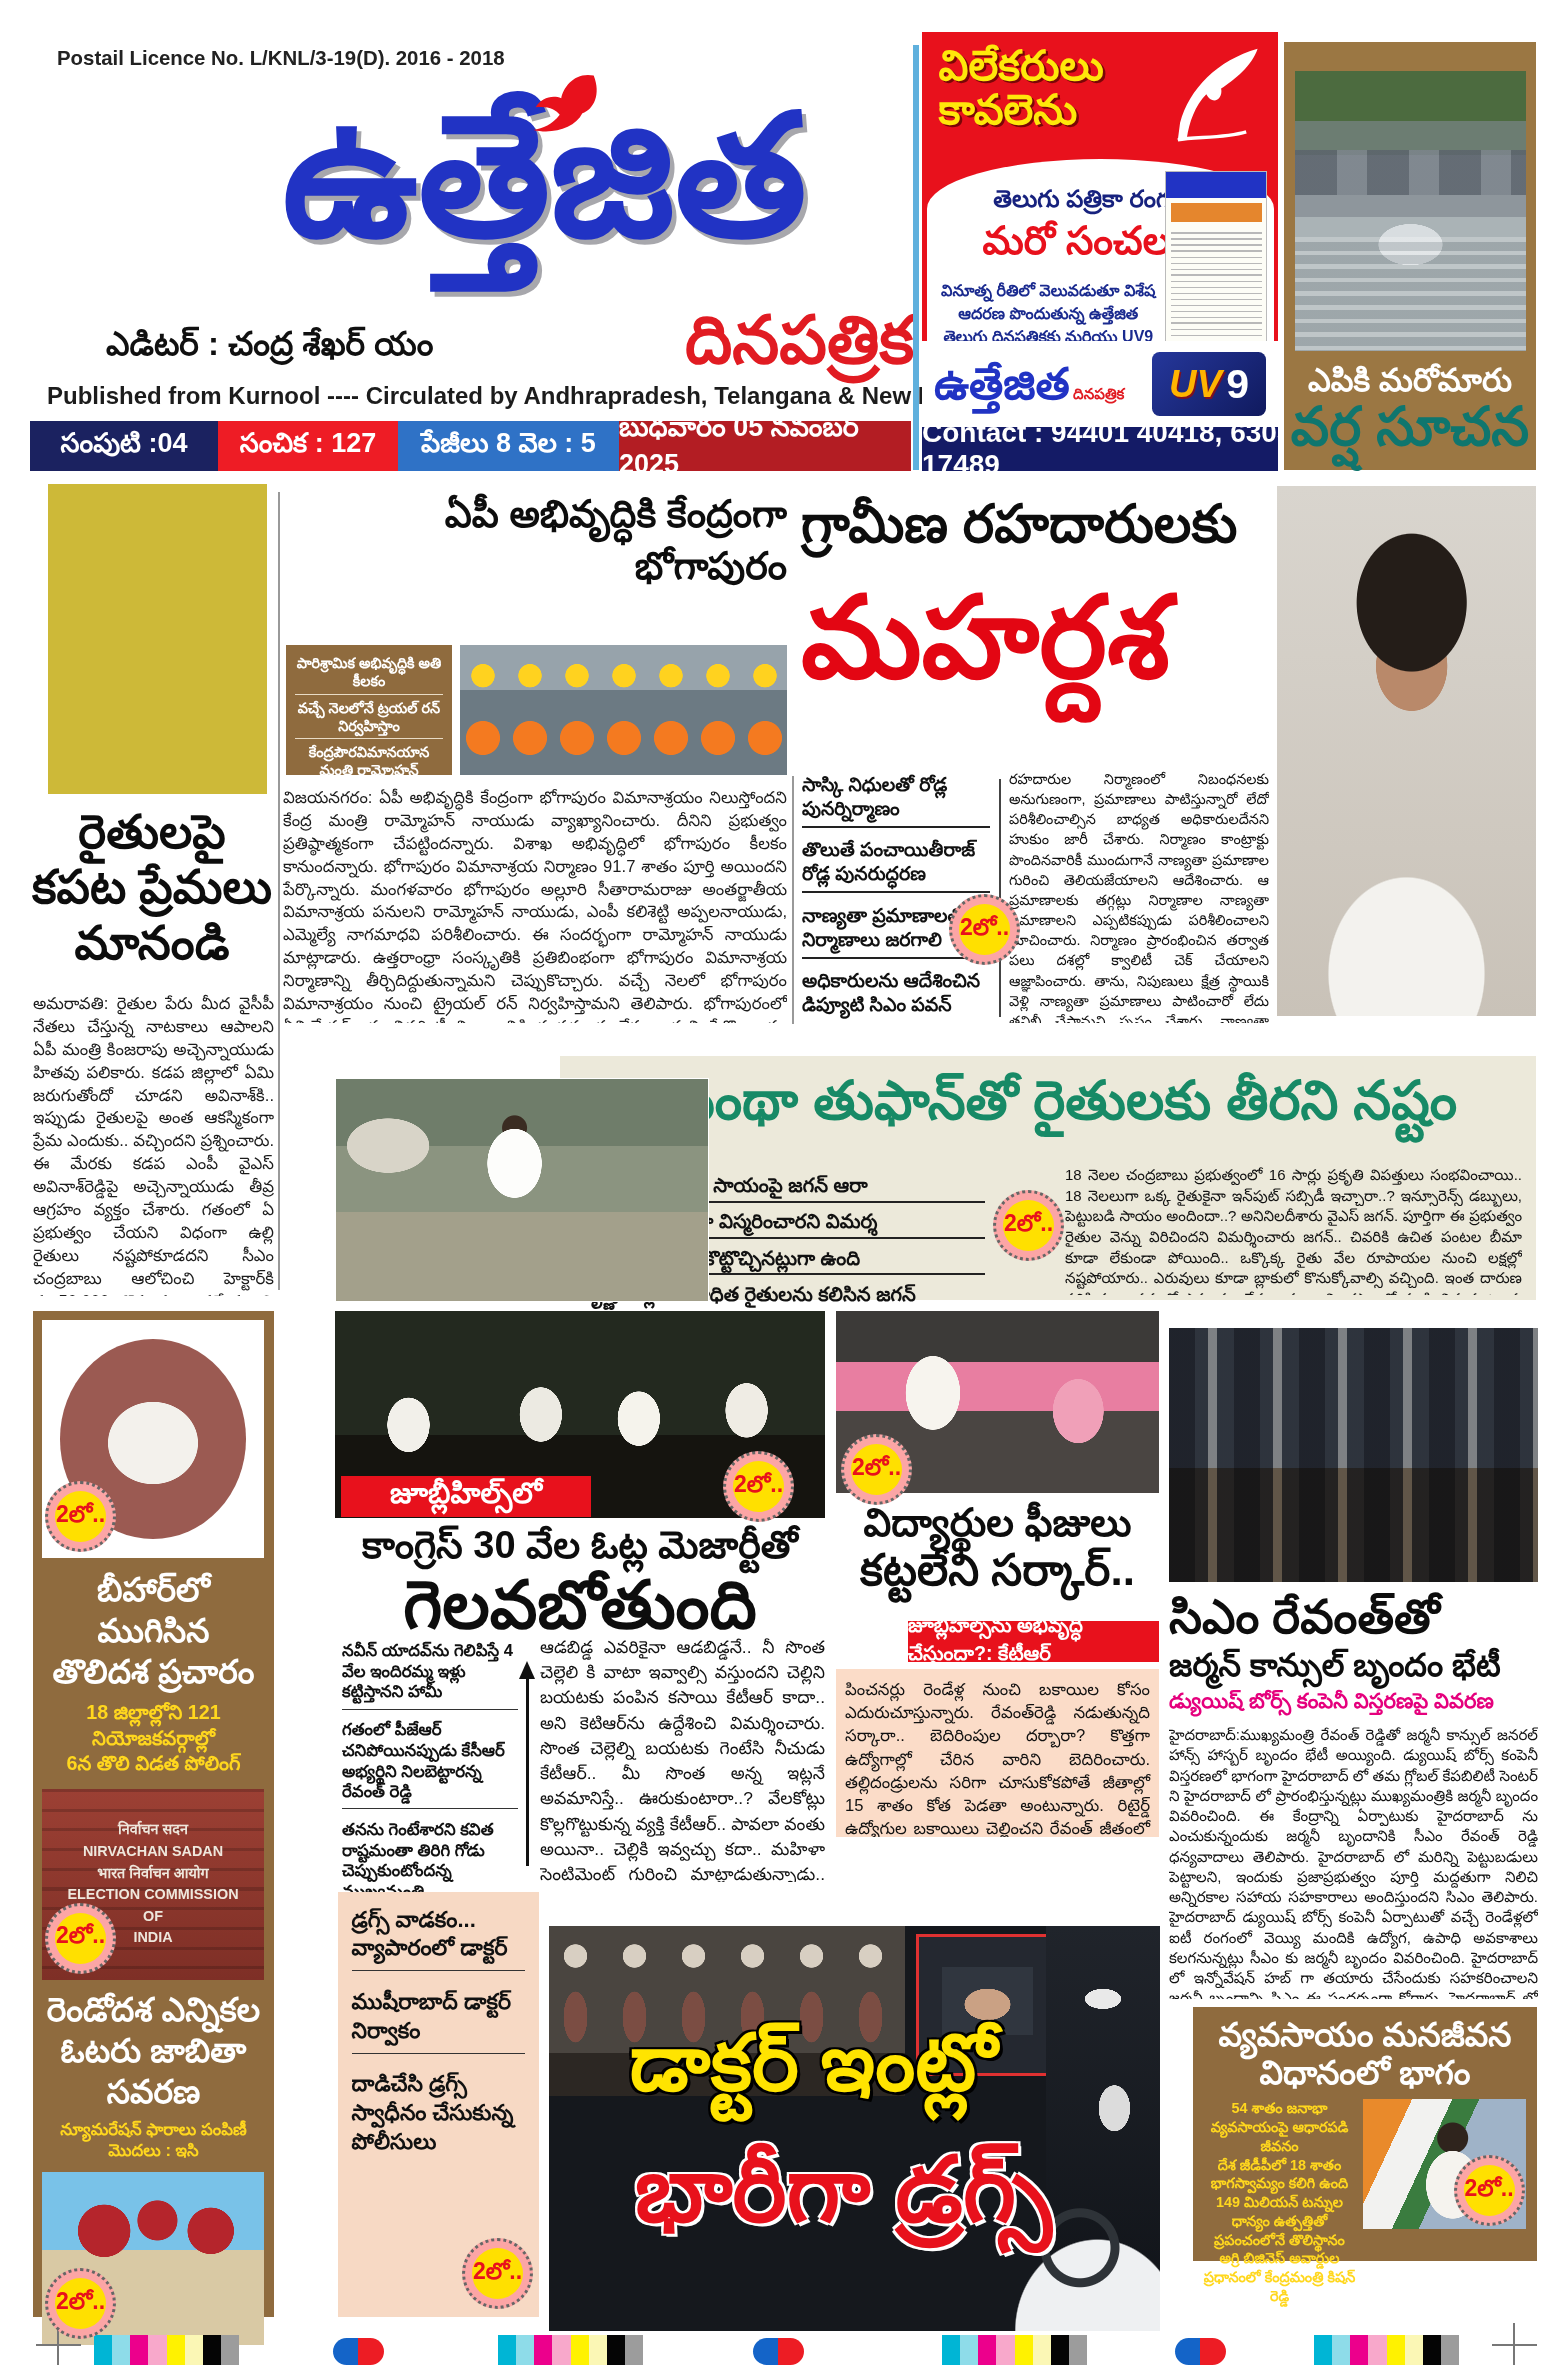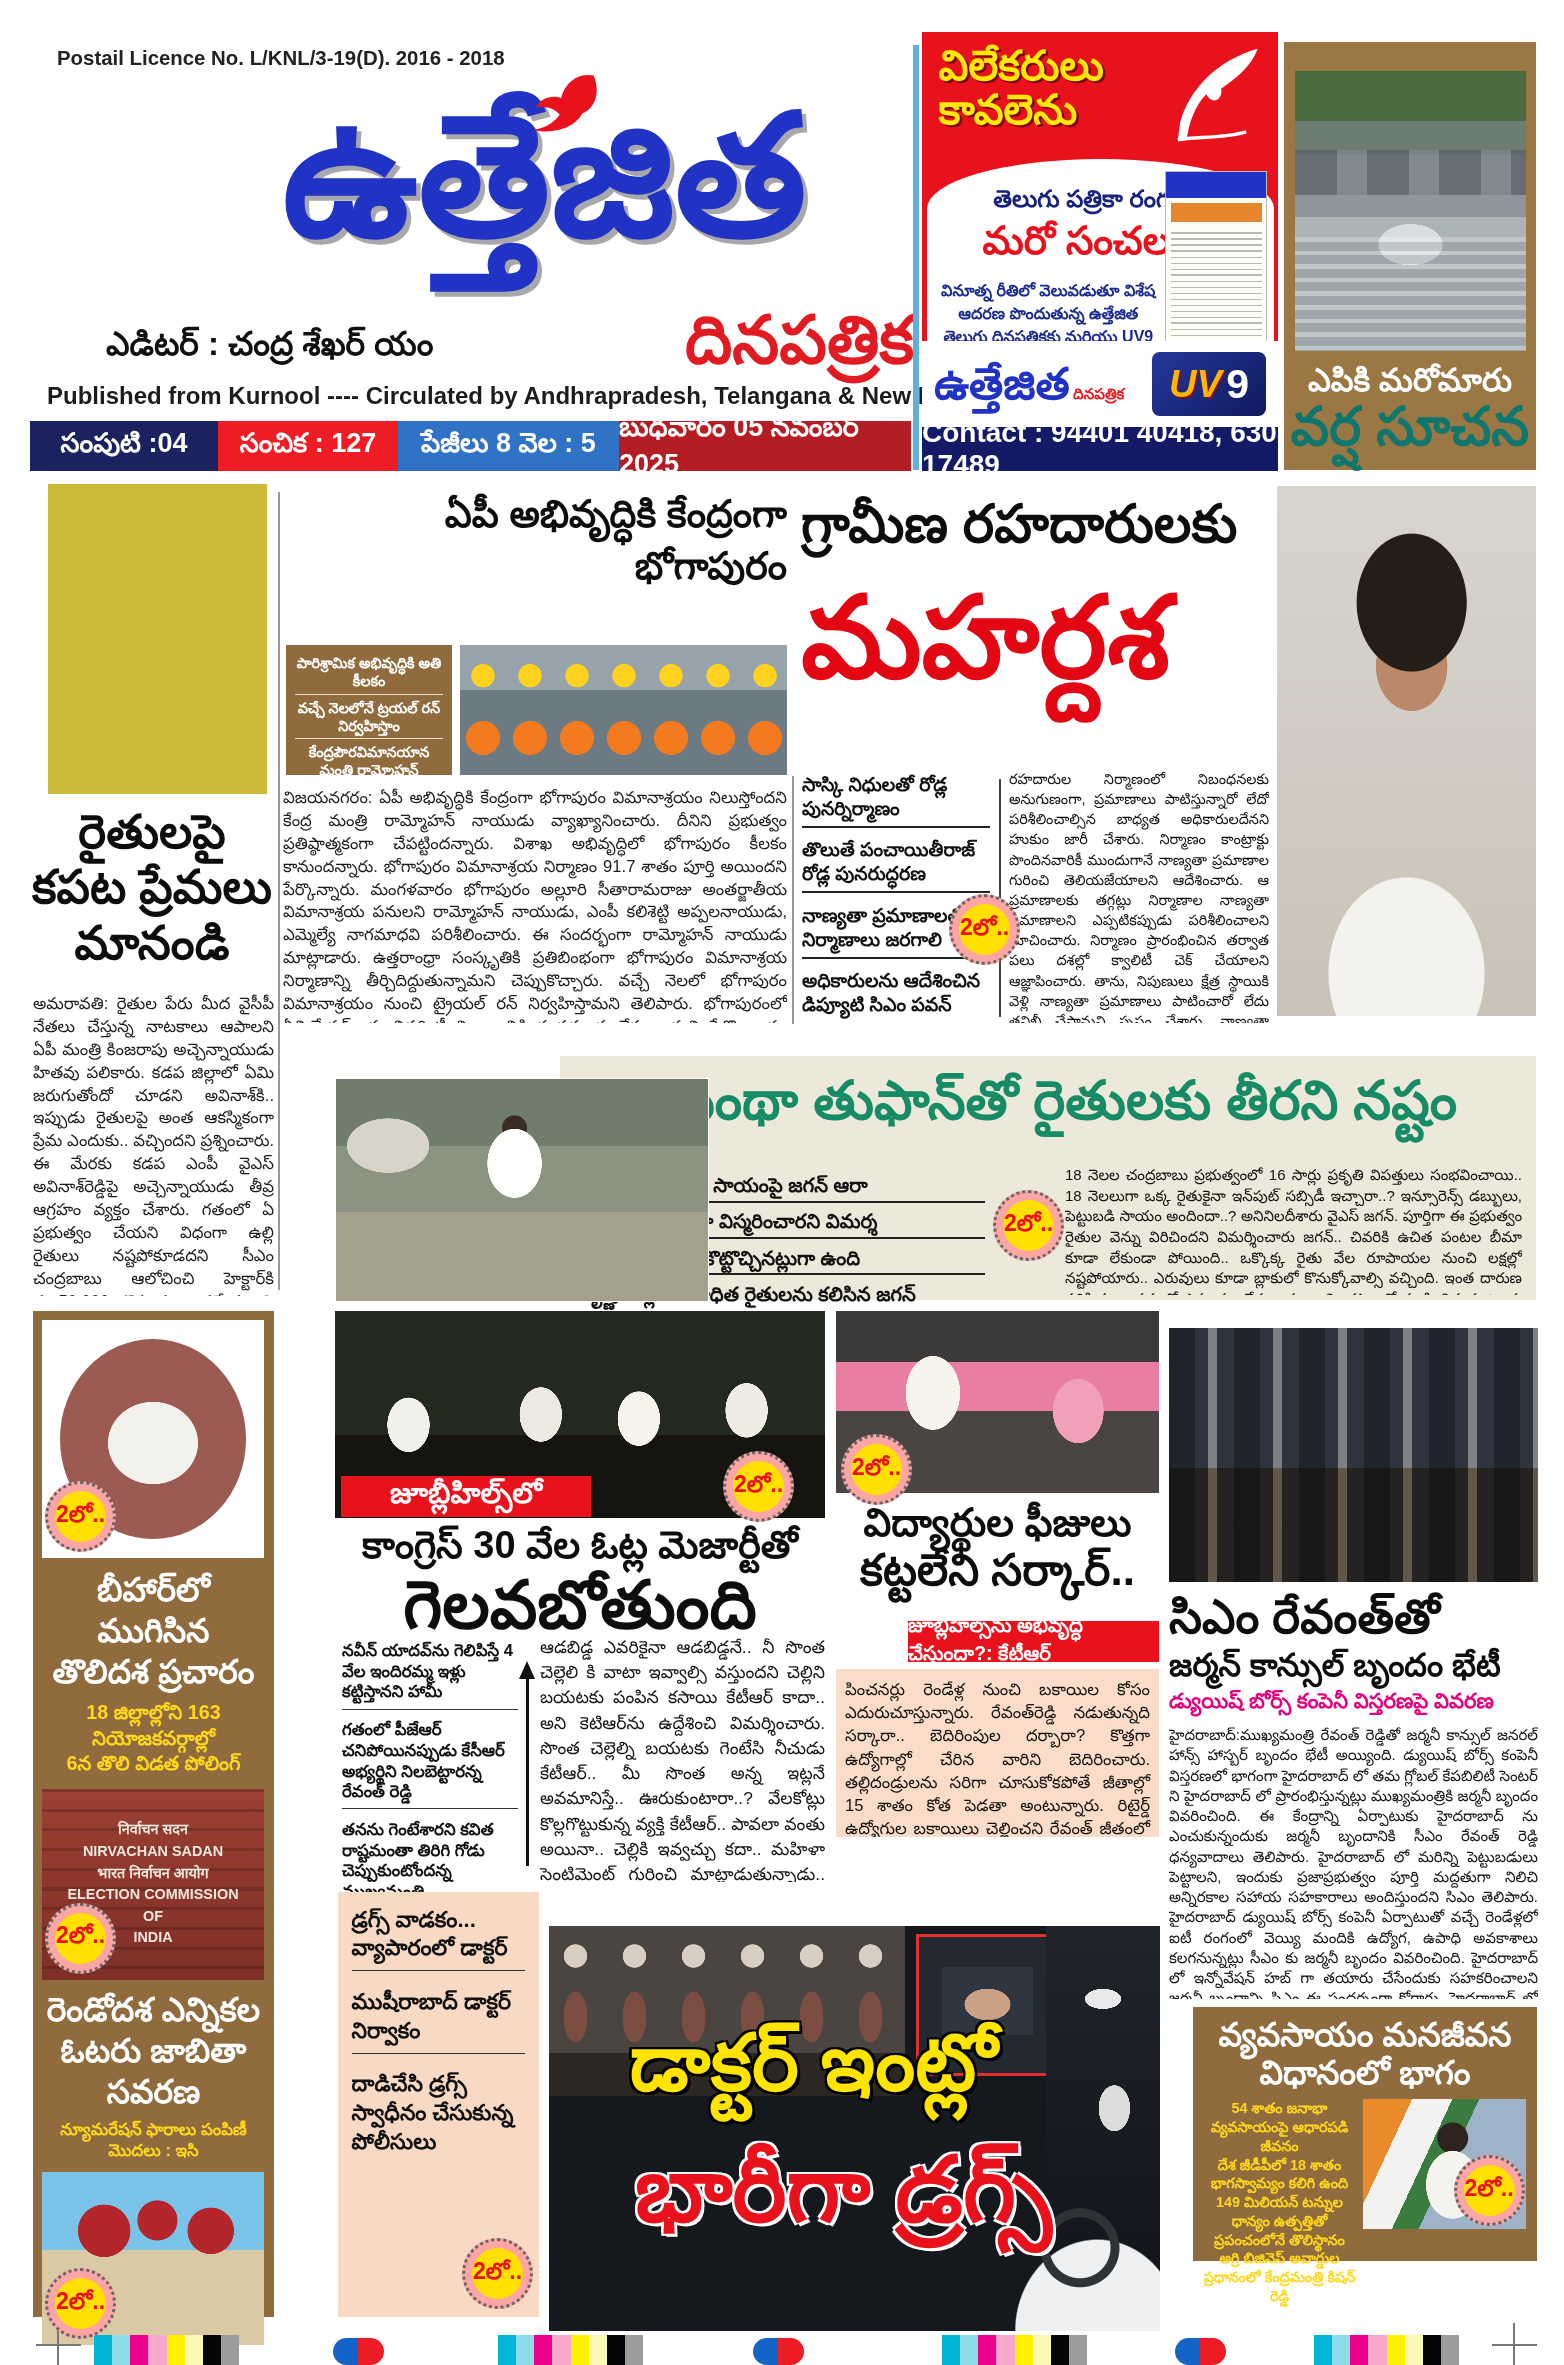--- a/index.html
+++ b/index.html
@@ -244,21 +244,21 @@
 
   <div class="abs brownbox" style="left:33px;top:1311px;width:241px;height:1006px;">
     <div class="photo ph-bihar" style="position:relative;width:222px;height:238px;">
       <div class="oval"></div>
       <div class="badge" style="left:3px;bottom:6px;">
           <div class="in">2లో..</div>
         </div>
     </div>
     <div class="bb-white pre" style="font-size:33px;margin-top:10.6px;">బీహార్‌లో ముగిసిన
 తొలిదశ ప్రచారం</div>
-    <div class="bb-yellow pre" style="font-size:19.7px;margin-top:7.6px;">18 జిల్లాల్లోని 163 నియోజకవర్గాల్లో
+    <div class="bb-yellow pre" style="font-size:19.7px;margin-top:7.6px;">18 జిల్లాల్లోని 121 నియోజకవర్గాల్లో
 6న తొలి విడత పోలింగ్</div>
     <div class="photo ph-ec" style="position:relative;width:222px;height:191px;margin-top:12px;">
       <div class="ec-sign pre">निर्वाचन सदन
 NIRVACHAN SADAN
 भारत निर्वाचन आयोग
 ELECTION COMMISSION
 OF
 INDIA</div>
       <div class="badge" style="left:3px;bottom:6px;">
           <div class="in">2లో..</div>

